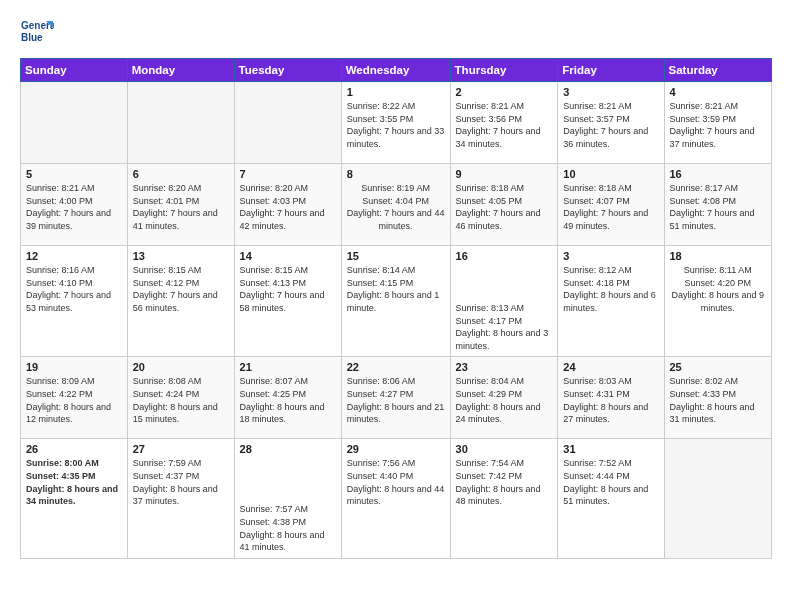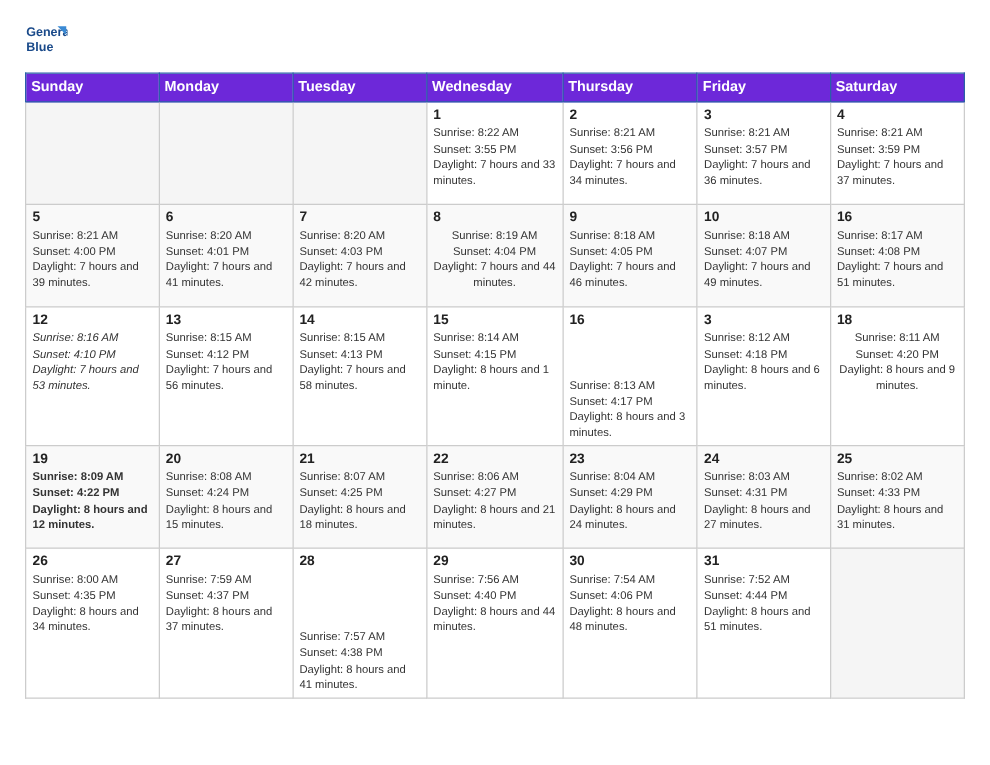--- a/index.html
+++ b/index.html
@@ -183,21 +183,21 @@
           <td>
             <span class="day-num">16</span>
             <div class="day-info" style="white-space: pre-line;">Sunrise: 8:17 AM
 Sunset: 4:08 PM
 Daylight: 7 hours and 51 minutes.</div>
           </td>
         </tr>
         <tr>
           <td>
             <span class="day-num">12</span>
-            <div class="day-info" style="white-space: pre-line; font-style: italic;">Sunrise: 8:16 AM
+            <div class="day-info" style="white-space: pre-line;">Sunrise: 8:16 AM
 Sunset: 4:10 PM
 Daylight: 7 hours and 53 minutes.</div>
           </td>
           <td>
             <span class="day-num">13</span>
             <div class="day-info" style="white-space: pre-line;">Sunrise: 8:15 AM
 Sunset: 4:12 PM
 Daylight: 7 hours and 56 minutes.</div>
           </td>
           <td>
@@ -227,21 +227,21 @@
           <td>
             <span class="day-num">18</span>
             <div class="day-info" style="white-space: pre-line; text-align: center;">Sunrise: 8:11 AM
 Sunset: 4:20 PM
 Daylight: 8 hours and 9 minutes.</div>
           </td>
         </tr>
         <tr>
           <td>
             <span class="day-num">19</span>
-            <div class="day-info" style="white-space: pre-line; font-weight: bold;">Sunrise: 8:09 AM
+            <div class="day-info" style="white-space: pre-line;">Sunrise: 8:09 AM
 Sunset: 4:22 PM
 Daylight: 8 hours and 12 minutes.</div>
           </td>
           <td>
             <span class="day-num">20</span>
             <div class="day-info" style="white-space: pre-line;">Sunrise: 8:08 AM
 Sunset: 4:24 PM
 Daylight: 8 hours and 15 minutes.</div>
           </td>
           <td>
@@ -271,21 +271,21 @@
           <td>
             <span class="day-num">25</span>
             <div class="day-info" style="white-space: pre-line;">Sunrise: 8:02 AM
 Sunset: 4:33 PM
 Daylight: 8 hours and 31 minutes.</div>
           </td>
         </tr>
         <tr>
           <td>
             <span class="day-num">26</span>
-            <div class="day-info" style="white-space: pre-line;">Sunrise: 8:00 AM
+            <div class="day-info" style="white-space: pre-line; font-weight: bold;">Sunrise: 8:00 AM
 Sunset: 4:35 PM
 Daylight: 8 hours and 34 minutes.</div>
           </td>
           <td>
             <span class="day-num">27</span>
             <div class="day-info" style="white-space: pre-line;">Sunrise: 7:59 AM
 Sunset: 4:37 PM
 Daylight: 8 hours and 37 minutes.</div>
           </td>
           <td>
@@ -296,21 +296,21 @@
           </td>
           <td>
             <span class="day-num">29</span>
             <div class="day-info" style="white-space: pre-line;">Sunrise: 7:56 AM
 Sunset: 4:40 PM
 Daylight: 8 hours and 44 minutes.</div>
           </td>
           <td>
             <span class="day-num">30</span>
             <div class="day-info" style="white-space: pre-line;">Sunrise: 7:54 AM
-Sunset: 4:06 PM
+Sunset: 7:42 PM
 Daylight: 8 hours and 48 minutes.</div>
           </td>
           <td>
             <span class="day-num">31</span>
             <div class="day-info" style="white-space: pre-line;">Sunrise: 7:52 AM
 Sunset: 4:44 PM
 Daylight: 8 hours and 51 minutes.</div>
           </td>
           <td class="empty"></td>
         </tr>

